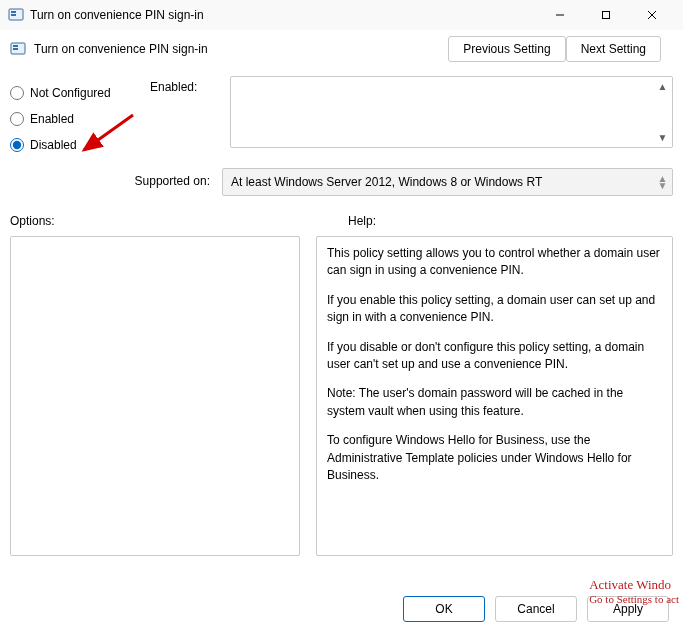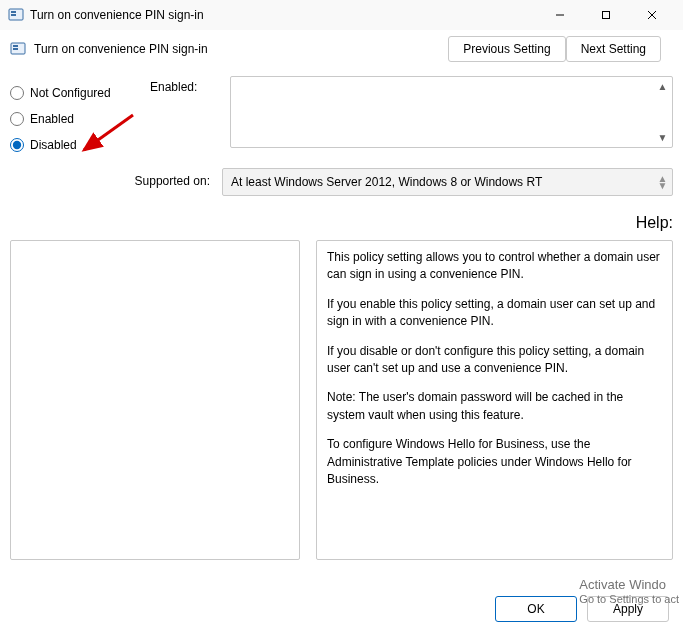--- a/index.html
+++ b/index.html
@@ -57,43 +57,44 @@
   .supported-row { display:flex; padding: 6px 10px; }
   .supported-label { width:132px; text-align:right; padding-right:12px; padding-top:6px; font-size:12px; margin-left:80px; }
   .supported-box {
     flex:1; height:28px; border:1px solid #c9c9c9; border-radius:2px;
     background:#f3f3f3; position:relative; padding:6px 20px 6px 8px;
     font-size:12px; color:#000;
   }
   .supported-box .scroll-arrow { color:#909090; }
   .section-labels { display:flex; padding: 12px 10px 4px 10px; }
   .section-labels .left { width:300px; font-size:12px; }
-  .section-labels .right { flex:1; padding-left:38px; font-size:16px;text-align:right; }
+  .section-labels .right { flex:1; padding-left:38px; font-size:12px; }
   .panes { display:flex; padding: 4px 10px 0 10px; gap:16px; }
   .options-pane, .help-pane {
     border:1px solid #c9c9c9; border-radius:2px; background:#fff;
     height:320px; overflow:auto;
   }
   .options-pane { width:290px; }
   .help-pane { flex:1; padding:8px 10px; font-size:12px; line-height:1.45; }
   .help-pane p { margin:0 0 12px 0; }
   .footer {
     position:absolute; bottom:10px; right:14px;
     display:flex; gap:10px;
   }
   .btn.primary { border-color:#0067c0; background:#fff; }
   .btn.footer-btn { min-width:82px; }
   .arrow-annot {
     position:absolute; left:78px; top:110px; width:60px; height:50px;
     pointer-events:none;
   }
   .watermark {
     position:absolute; right:4px; bottom:26px; text-align:left;
-    color:#737373; font-size:13px; line-height:1.2;
+    color:#b91c1c; font-size:13px; line-height:1.2;
     pointer-events:none;
+    font-family:Liberation Serif, serif;
   }
   .watermark .small { font-size:11px; }
 </style>
 </head>
 <body>
 
 <div class="titlebar">
   <span class="appicon">
     <svg width="16" height="16" viewBox="0 0 16 16">
       <rect x="1" y="2" width="14" height="11" rx="1" fill="#e8f0fa" stroke="#3a6ea5" stroke-width="1"></rect>
@@ -164,36 +165,38 @@
 <div class="supported-row">
   <div class="supported-label">Supported on:</div>
   <div class="supported-box">
     <span>At least Windows Server 2012, Windows 8 or Windows RT</span>
     <div class="scroll-arrow up">▲</div>
     <div class="scroll-arrow down">▼</div>
   </div>
 </div>
 
 <div class="section-labels">
+  <div class="left">Options:</div>
   <div class="right">Help:</div>
 </div>
 
 <div class="panes">
   <div class="options-pane"></div>
   <div class="help-pane">
     <p>This policy setting allows you to control whether a domain user can sign in using a convenience PIN.</p>
     <p>If you enable this policy setting, a domain user can set up and sign in with a convenience PIN.</p>
     <p>If you disable or don't configure this policy setting, a domain user can't set up and use a convenience PIN.</p>
     <p>Note: The user's domain password will be cached in the system vault when using this feature.</p>
     <p>To configure Windows Hello for Business, use the Administrative Template policies under Windows Hello for Business.</p>
   </div>
 </div>
 
 <div class="footer">
   <button class="btn footer-btn primary">OK</button>
+  <button class="btn footer-btn">Cancel</button>
   <button class="btn footer-btn">Apply</button>
 </div>
 
 <svg class="arrow-annot" viewBox="0 0 60 50">
   <defs>
     <marker id="ah" markerWidth="8" markerHeight="8" refX="6" refY="3" orient="auto">
       <path d="M0,0 L7,3 L0,6 Z" fill="#d40000"></path>
     </marker>
   </defs>
   <line x1="55" y1="5" x2="6" y2="40" stroke="#d40000" stroke-width="3" marker-end="url(#ah)"></line>

